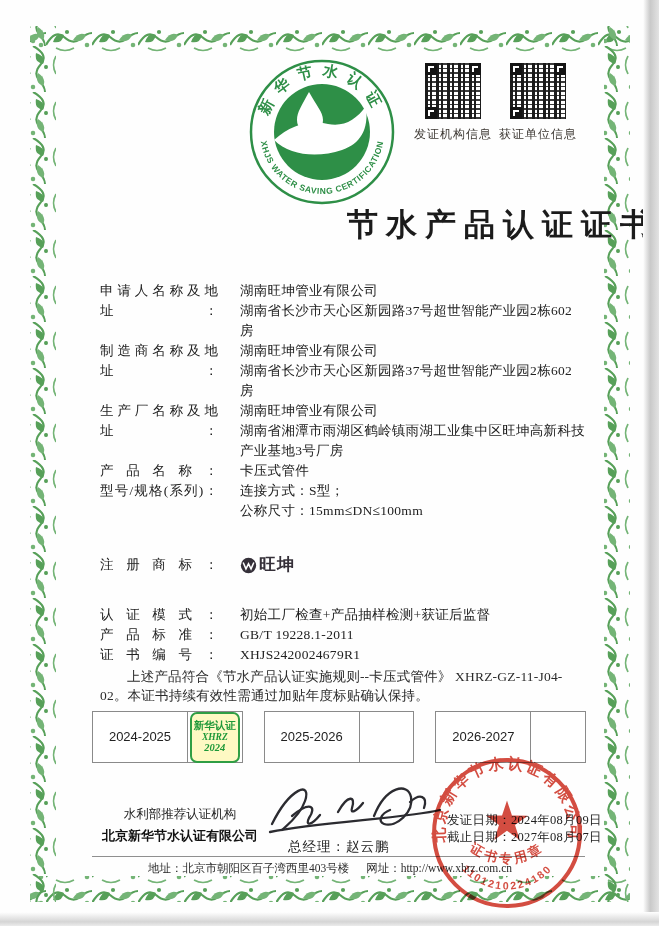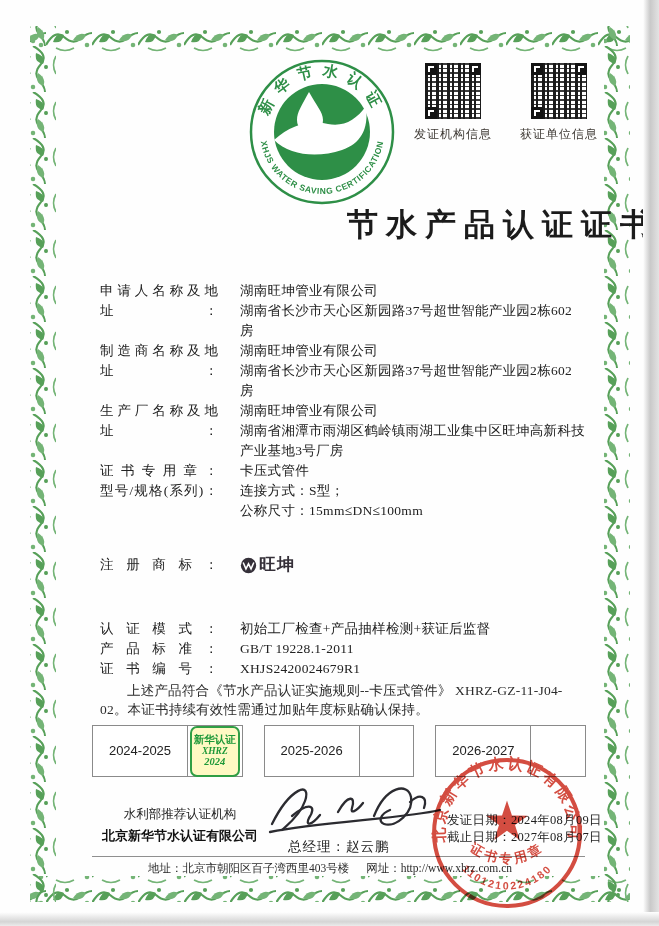--- a/index.html
+++ b/index.html
@@ -11,21 +11,21 @@
   }
   
   .edge-right{position:absolute;right:0;top:0;width:16px;height:100%;
     background:linear-gradient(90deg,#ffffff 0%,#c9c9c9 45%,#e3e3e3 100%);z-index:5;}
   .edge-bottom{position:absolute;left:0;bottom:0;width:100%;height:14px;
     background:linear-gradient(180deg,#ffffff 0%,#d5d5d5 70%,#ececec 100%);z-index:5;}
   .frame{position:absolute;left:0;top:0;z-index:1;}
   
   .logo-wrap{position:absolute;left:248px;top:58px;width:148px;height:148px;z-index:2;}
   
-  .qr-area{position:absolute;left:414px;top:63px;display:flex;gap:28px;z-index:2;}
+  .qr-area{position:absolute;left:414px;top:63px;display:flex;gap:7px;z-index:2;}
   .qr-item{display:flex;flex-direction:column;align-items:center;}
   .qr{position:relative;width:56px;height:56px;background:
       repeating-linear-gradient(0deg, rgba(26,26,26,.85) 0 2px, transparent 2px 5px, rgba(26,26,26,.85) 5px 6px, transparent 6px 9px),
       repeating-linear-gradient(90deg,#1c1c1c 0 3px,#ffffff 3px 5px,#1c1c1c 5px 7px,#ffffff 7px 11px);}
   .qr .f{position:absolute;width:12px;height:12px;border:3px solid #141414;background:#fff;box-sizing:border-box;}
   .qr .f i{position:absolute;left:2px;top:2px;width:4px;height:4px;background:#141414;display:block;}
   .qr .f.tl{left:0;top:0}.qr .f.tr{right:0;top:0}.qr .f.bl{left:0;bottom:0}
   .qr-label{margin-top:7px;font-size:12px;color:#3d3833;letter-spacing:1px;}
   
   .title{position:absolute;left:0;top:204px;width:659px;text-align:right;z-index:2;
@@ -33,21 +33,21 @@
     font-size:31px;font-weight:bold;color:#1b1b1b;letter-spacing:8px;}
   
   .main{position:absolute;left:100px;top:281px;width:486px;z-index:2;font-size:13.5px;line-height:20px;}
   .frow{display:flex;align-items:flex-start;}
   .flabel{width:118px;flex:0 0 118px;margin-right:22px;text-align:justify;text-align-last:justify;color:#222;}
   .fvalue{flex:1;white-space:pre-line;color:#222;letter-spacing:.3px;}
   .tm-row{margin-top:34px;display:flex;align-items:center;}
   .tm-value{display:flex;align-items:center;gap:2px;}
   .tm-mark{width:17px;height:17px;}
   .tm-name{font-family:"Liberation Sans","DejaVu Sans",sans-serif;font-weight:900;font-size:17px;color:#353039;letter-spacing:1px;}
-  .cert-block{margin-top:44px;}
+  .cert-block{margin-top:30px;}
   .statement{margin-top:2px;text-indent:2em;letter-spacing:.2px;line-height:19px;}
   
   .ybox-row{margin-top:6px;margin-left:-8px;display:flex;gap:21px;}
   .ybox{width:167px;height:52px;border:1px solid #8a8a8a;display:flex;box-sizing:border-box;background:#fff;}
   .ycell-left{width:94px;border-right:1px solid #8a8a8a;display:flex;align-items:center;justify-content:center;
     font-family:"Liberation Sans","DejaVu Sans",sans-serif;font-size:13px;color:#222;}
   .ycell-right{flex:1;display:flex;align-items:center;justify-content:center;}
   .sticker{width:46px;height:47px;border:2px solid #2f9e44;border-radius:7px;background:#fef9c3;
     display:flex;flex-direction:column;align-items:center;justify-content:center;line-height:1.15;}
   .sticker .s1{font-family:"Liberation Sans","DejaVu Sans",sans-serif;font-weight:bold;font-size:10.5px;color:#1d9838;}
@@ -160,21 +160,21 @@
 湖南省长沙市天心区新园路37号超世智能产业园2栋602
 房</div>
     </div>
     <div class="frow">
       <div class="flabel">生产厂名称及地址：</div>
       <div class="fvalue">湖南旺坤管业有限公司
 湖南省湘潭市雨湖区鹤岭镇雨湖工业集中区旺坤高新科技
 产业基地3号厂房</div>
     </div>
     <div class="frow">
-      <div class="flabel">证书专用章：</div>
+      <div class="flabel">产品名称：</div>
       <div class="fvalue">卡压式管件</div>
     </div>
     <div class="frow">
       <div class="flabel">型号/规格(系列)：</div>
       <div class="fvalue">连接方式：S型；
 公称尺寸：15mm≤DN≤100mm</div>
     </div>
 
     <div class="frow tm-row">
       <div class="flabel">注册商标：</div>

